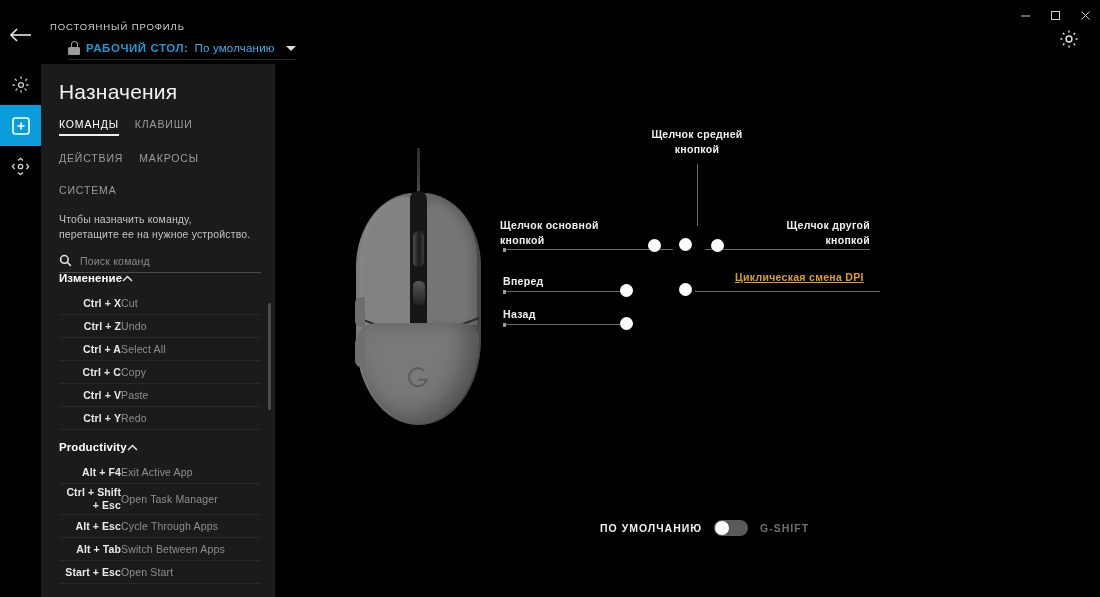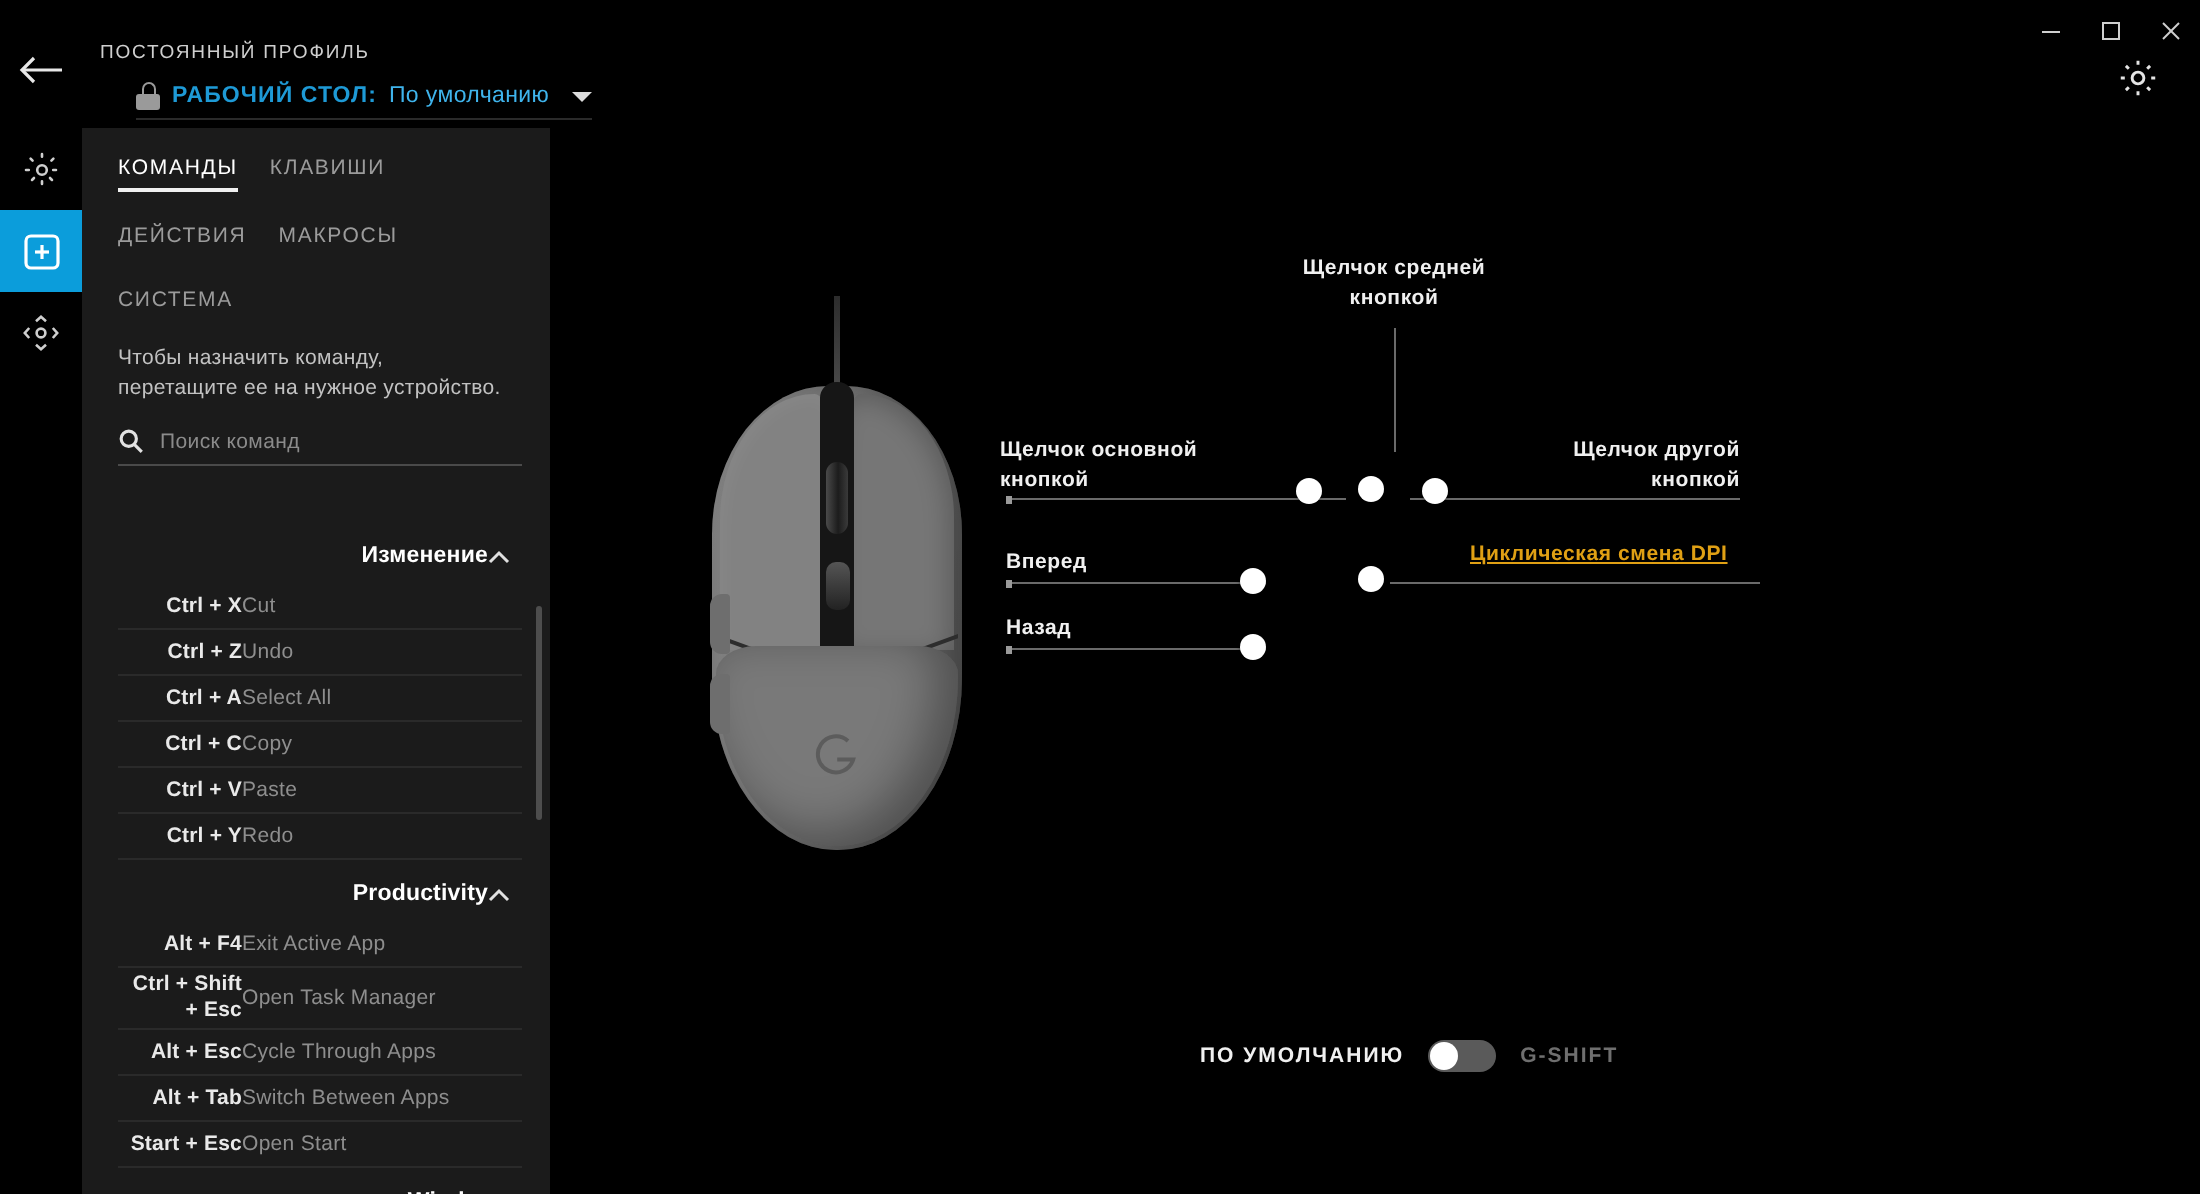--- a/index.html
+++ b/index.html
@@ -74,21 +74,21 @@
   .searchwrap svg{display:block;flex:0 0 auto;color:#e2e2e2;}
   .searchwrap input{
     background:transparent;border:none;outline:none;flex:1;
     font-family:Liberation Sans, sans-serif;font-size:10.5px;color:#cfcfcf;letter-spacing:.2px;
   }
   .searchwrap input::placeholder{color:#8b8b8b;}
 
   
   .list{position:absolute;left:0;top:197px;width:234px;bottom:0;overflow:hidden;}
   .grp{
-    display:flex;align-items:center;justify-content:flex-end;
+    display:flex;align-items:center;justify-content:flex-start;
     padding:11px 20px 8px 18px;
   }
   .grp-title{font-size:11.5px;font-weight:700;color:#fff;letter-spacing:.1px;}
   .chev{width:11px;height:7px;color:#e0e0e0;}
   .chev svg{display:block;}
   .row{
     display:flex;align-items:center;margin:0 14px 0 18px;
     border-bottom:1px solid #2a2a2a;min-height:23px;padding:2px 0;
   }
   .row .keys{
@@ -261,20 +261,21 @@
       <circle cx="10.5" cy="10.5" r="2.2"></circle>
       <polyline points="4.6,8 2.4,10.5 4.6,13"></polyline>
         <polyline points="16.4,8 18.6,10.5 16.4,13"></polyline>
       <polyline points="8,4.6 10.5,2.4 13,4.6"></polyline>
         <polyline points="8,16.4 10.5,18.6 13,16.4"></polyline>
     </svg>
   </div>
 </div>
 
 <div class="panel">
+  <div class="panel-title">Назначения</div>
 
   <div class="tabs">
     <div class="tab active">КОМАНДЫ</div>
     <div class="tab">КЛАВИШИ</div>
     <div class="tab">ДЕЙСТВИЯ</div>
     <div class="tab">МАКРОСЫ</div>
     <div class="tab">СИСТЕМА</div>
   </div>
 
   <div class="hint">Чтобы назначить команду, перетащите ее на нужное устройство.</div>

